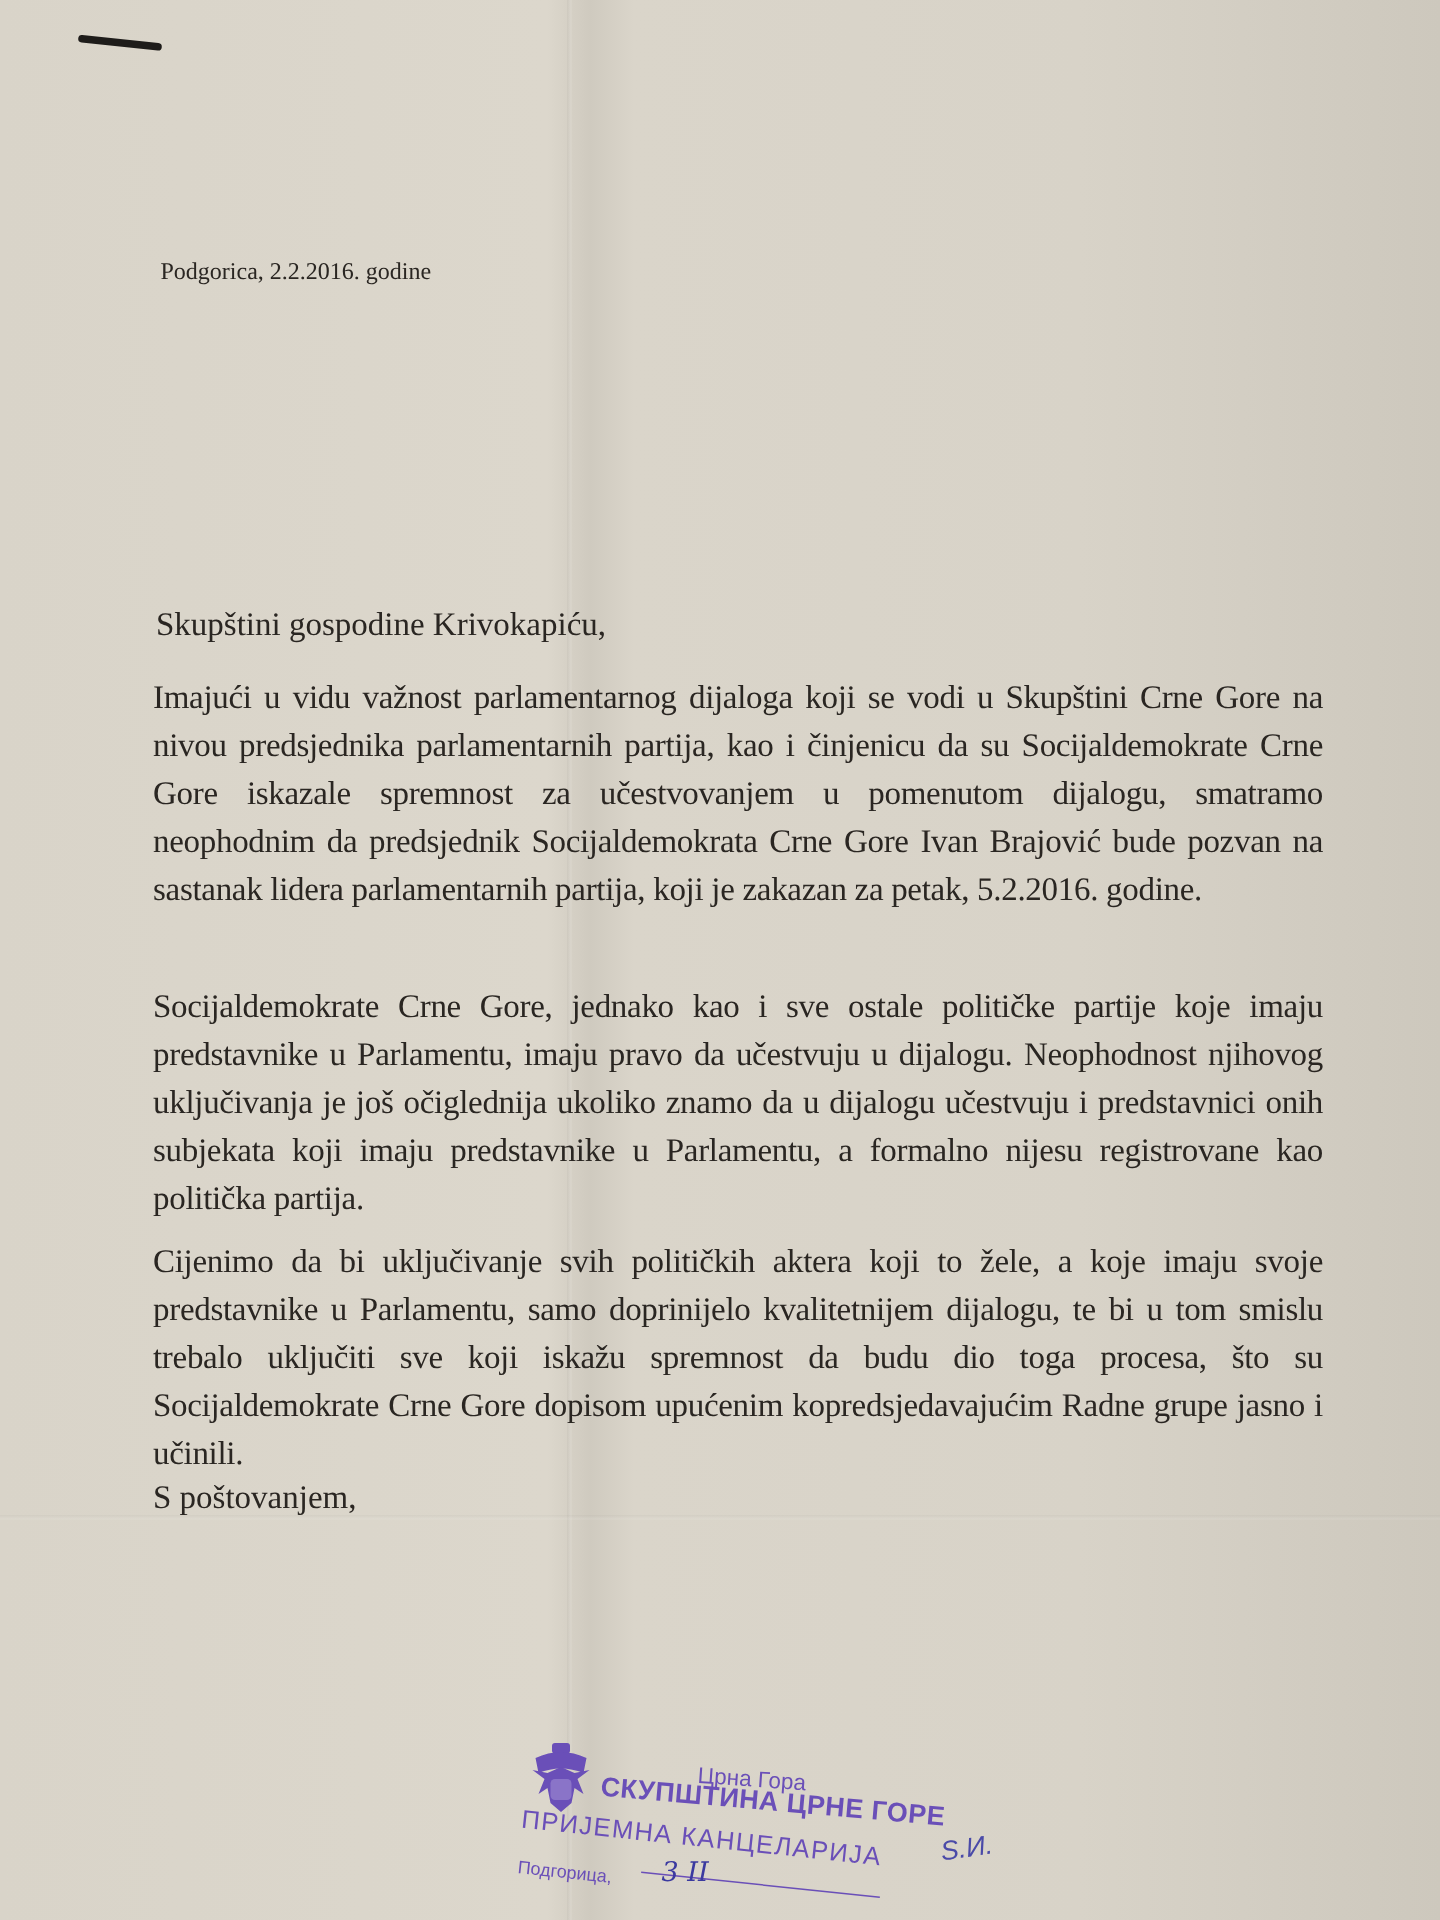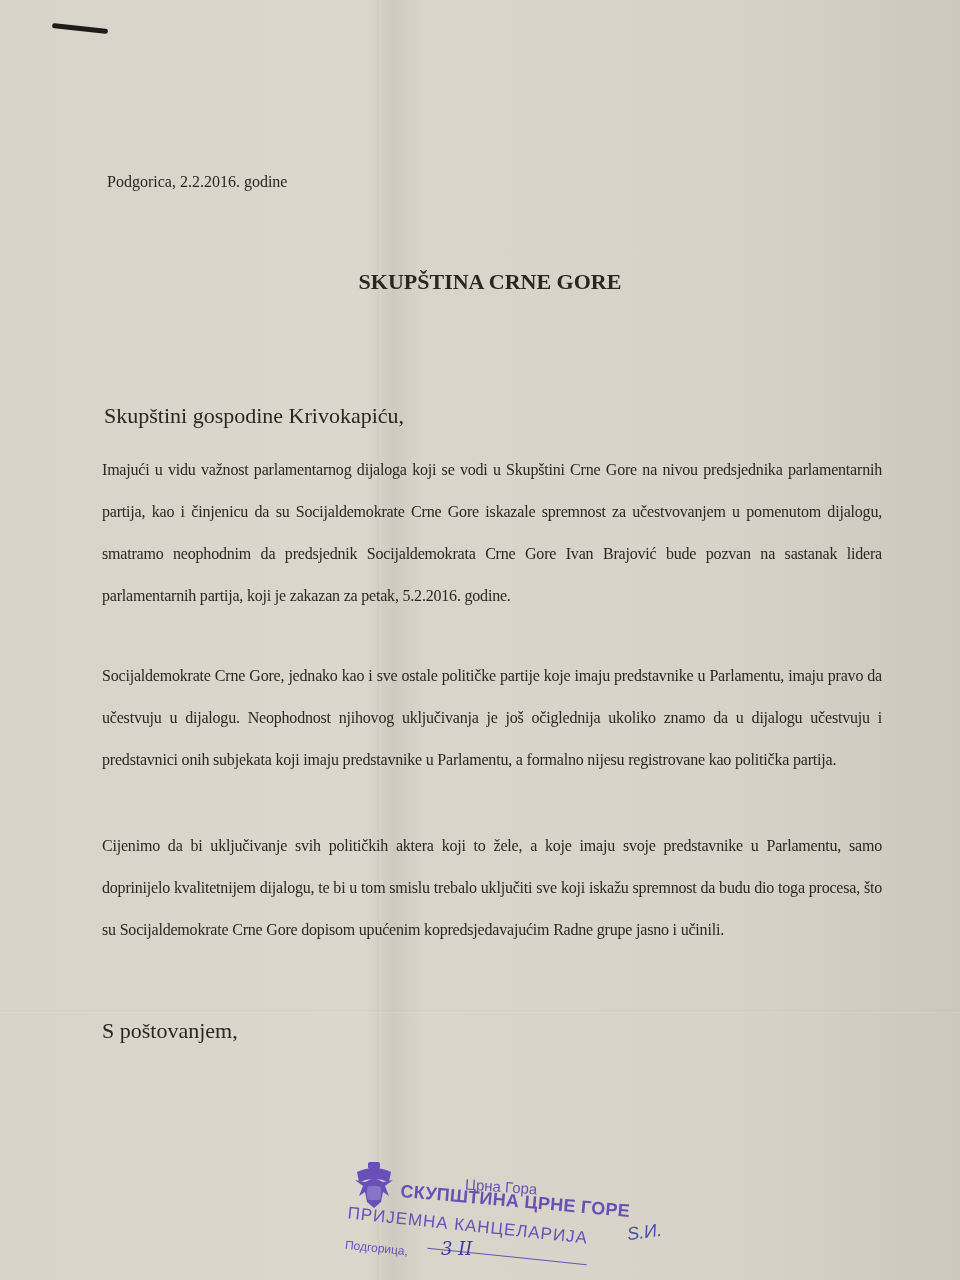--- a/index.html
+++ b/index.html
@@ -31,29 +31,29 @@
     }
     .recipient {
       position: absolute; left: 300px; top: 267px; width: 380px;
       text-align: center; font-weight: bold; font-size: 22px; line-height: 29px;
     }
     .greeting {
       position: absolute; left: 104px; top: 403px; font-size: 22px;
     }
     .para {
       position: absolute; left: 102px; width: 780px;
-      font-size: 16px; line-height: 42px;
+      font-size: 22px; line-height: 32px;
       text-align: justify; text-align-last: left;
       letter-spacing: -0.2px;
     }
     .p1 { top: 449px; }
     .p2 { top: 655px; }
     .p3 { top: 825px; }
     .closing {
-      position: absolute; left: 102px; top: 985px; font-size: 22px; margin-top: 33px;
+      position: absolute; left: 102px; top: 985px; font-size: 22px;
     }
     .stamp {
       position: absolute; left: 345px; top: 1158px; width: 360px; height: 122px;
       color: #6a4fb8; font-family: "Liberation Sans", sans-serif;
     }
     .crest {
       position: absolute; left: 8px; top: 4px; width: 42px; height: 48px;
     }
     .stamp-line1 { position: absolute; left: 120px; top: 20px; font-size: 15px; transform: rotate(4deg); }
     .stamp-line2 { position: absolute; left: 55px; top: 33px; font-size: 18px; font-weight: bold; transform: rotate(5deg); letter-spacing: 0.3px; }
@@ -67,21 +67,20 @@
 <body>
 
 <div class="paper">
   <div class="fold-v"></div>
   <div class="fold-h"></div>
   <div class="pen-mark"></div>
 
   <div class="date">Podgorica, 2.2.2016. godine</div>
 
   <div class="recipient">
-    <div>SKUPŠTINA CRNE GORE</div>
   </div>
 
   <div class="greeting">Skupštini gospodine Krivokapiću,</div>
 
   <div class="para p1">Imajući u vidu važnost parlamentarnog dijaloga koji se vodi u Skupštini Crne Gore na nivou predsjednika parlamentarnih partija, kao i činjenicu da su Socijaldemokrate Crne Gore iskazale spremnost za učestvovanjem u pomenutom dijalogu, smatramo neophodnim da predsjednik Socijaldemokrata Crne Gore Ivan Brajović bude pozvan na sastanak lidera parlamentarnih partija, koji je zakazan za petak, 5.2.2016. godine.</div>
   <div class="para p3">Cijenimo da bi uključivanje svih političkih aktera koji to žele, a koje imaju svoje predstavnike u Parlamentu, samo doprinijelo kvalitetnijem dijalogu, te bi u tom smislu trebalo uključiti sve koji iskažu spremnost da budu dio toga procesa, što su Socijaldemokrate Crne Gore dopisom upućenim kopredsjedavajućim Radne grupe jasno i učinili.</div>
   <div class="para p2">Socijaldemokrate Crne Gore, jednako kao i sve ostale političke partije koje imaju predstavnike u Parlamentu, imaju pravo da učestvuju u dijalogu. Neophodnost njihovog uključivanja je još očiglednija ukoliko znamo da u dijalogu učestvuju i predstavnici onih subjekata koji imaju predstavnike u Parlamentu, a formalno nijesu registrovane kao politička partija.</div>
 
   <div class="closing">S poštovanjem,</div>
 

